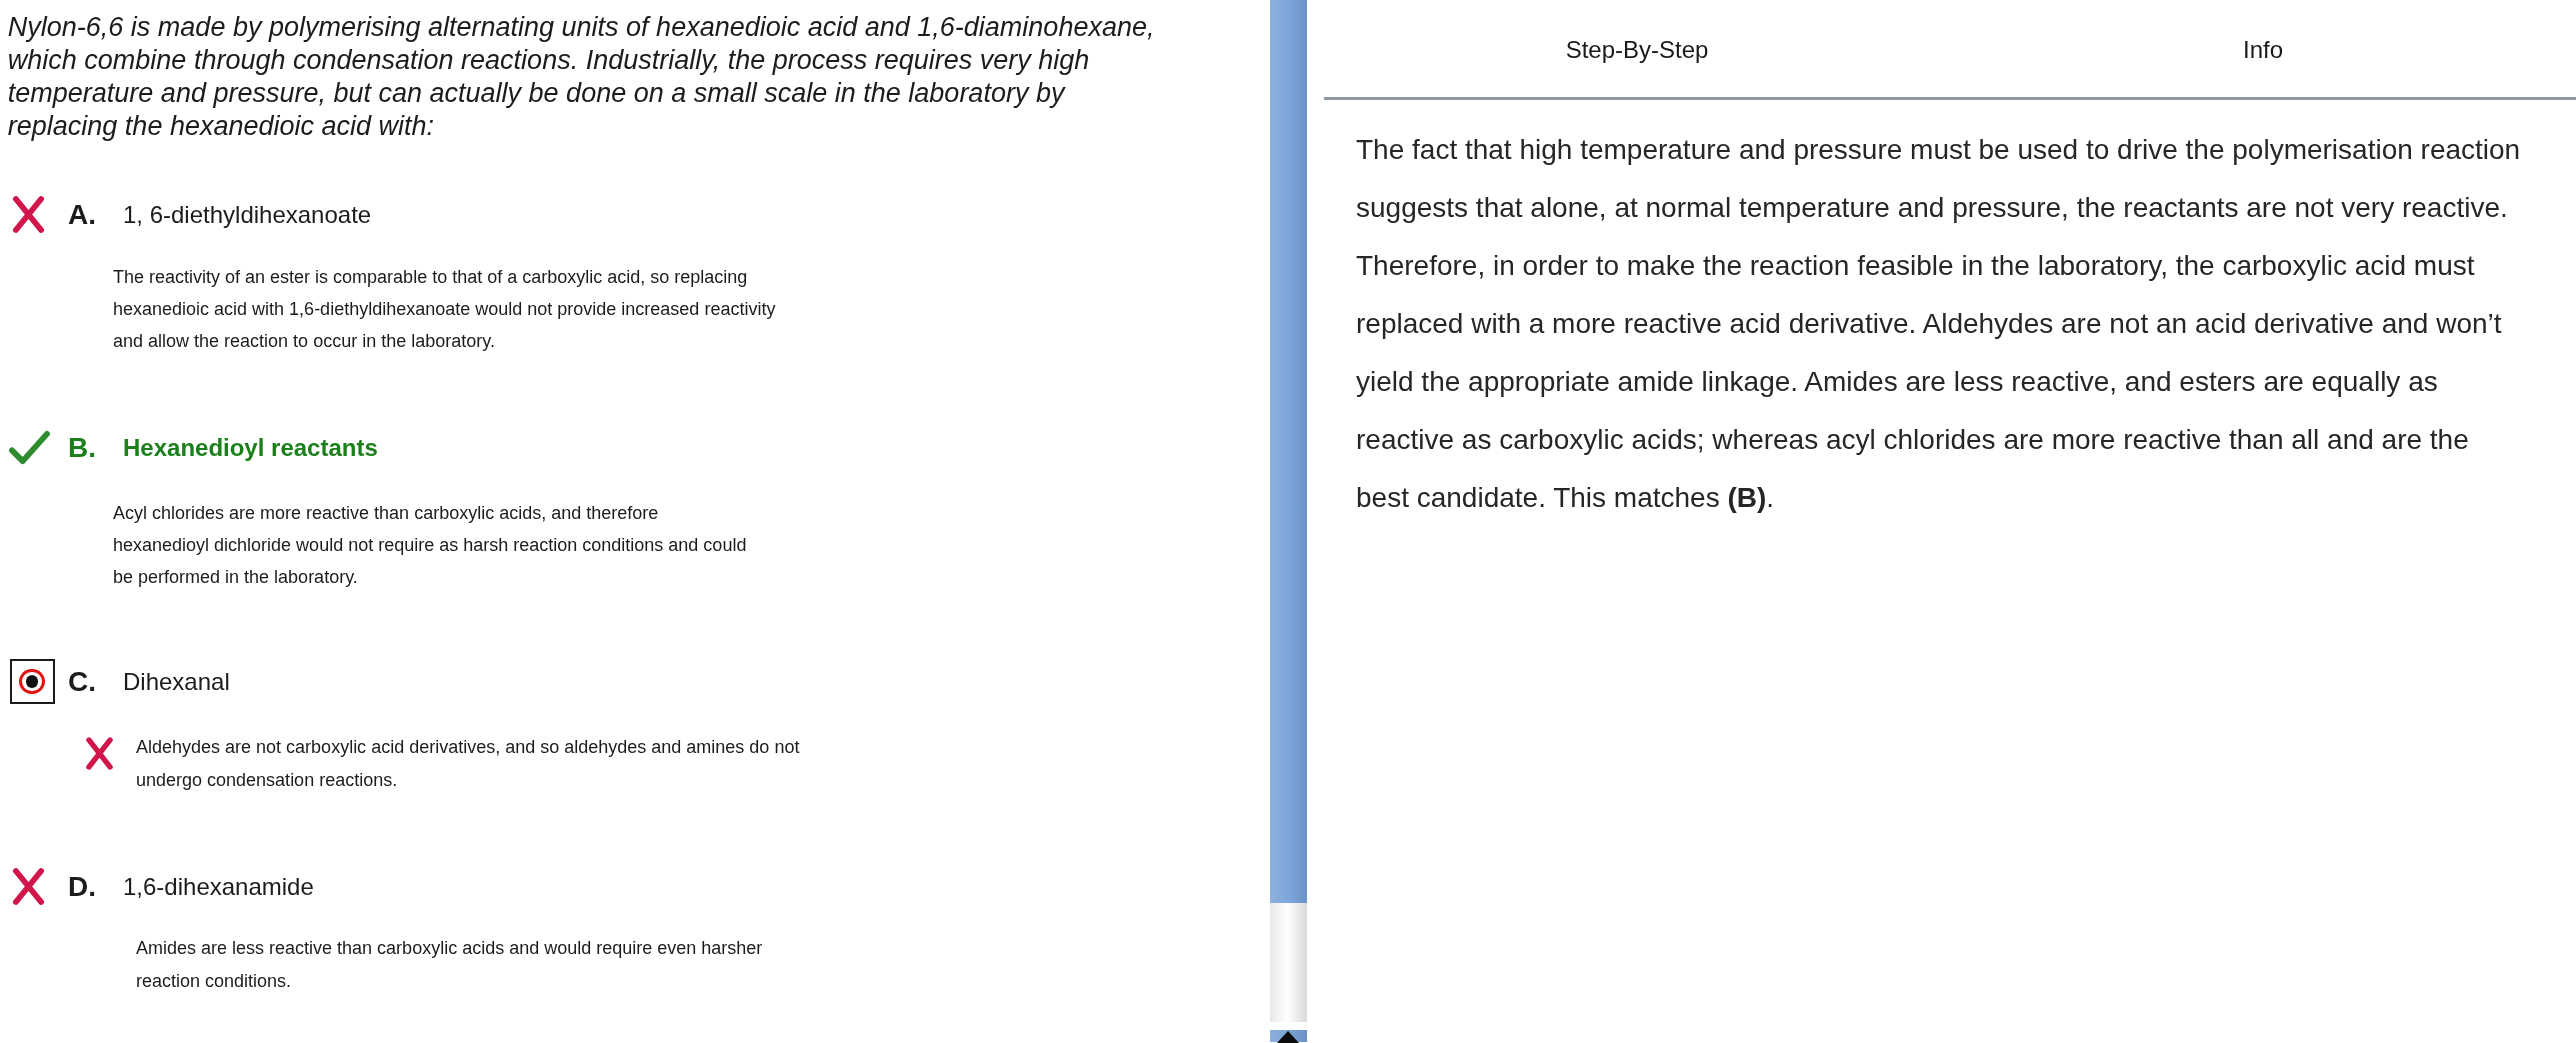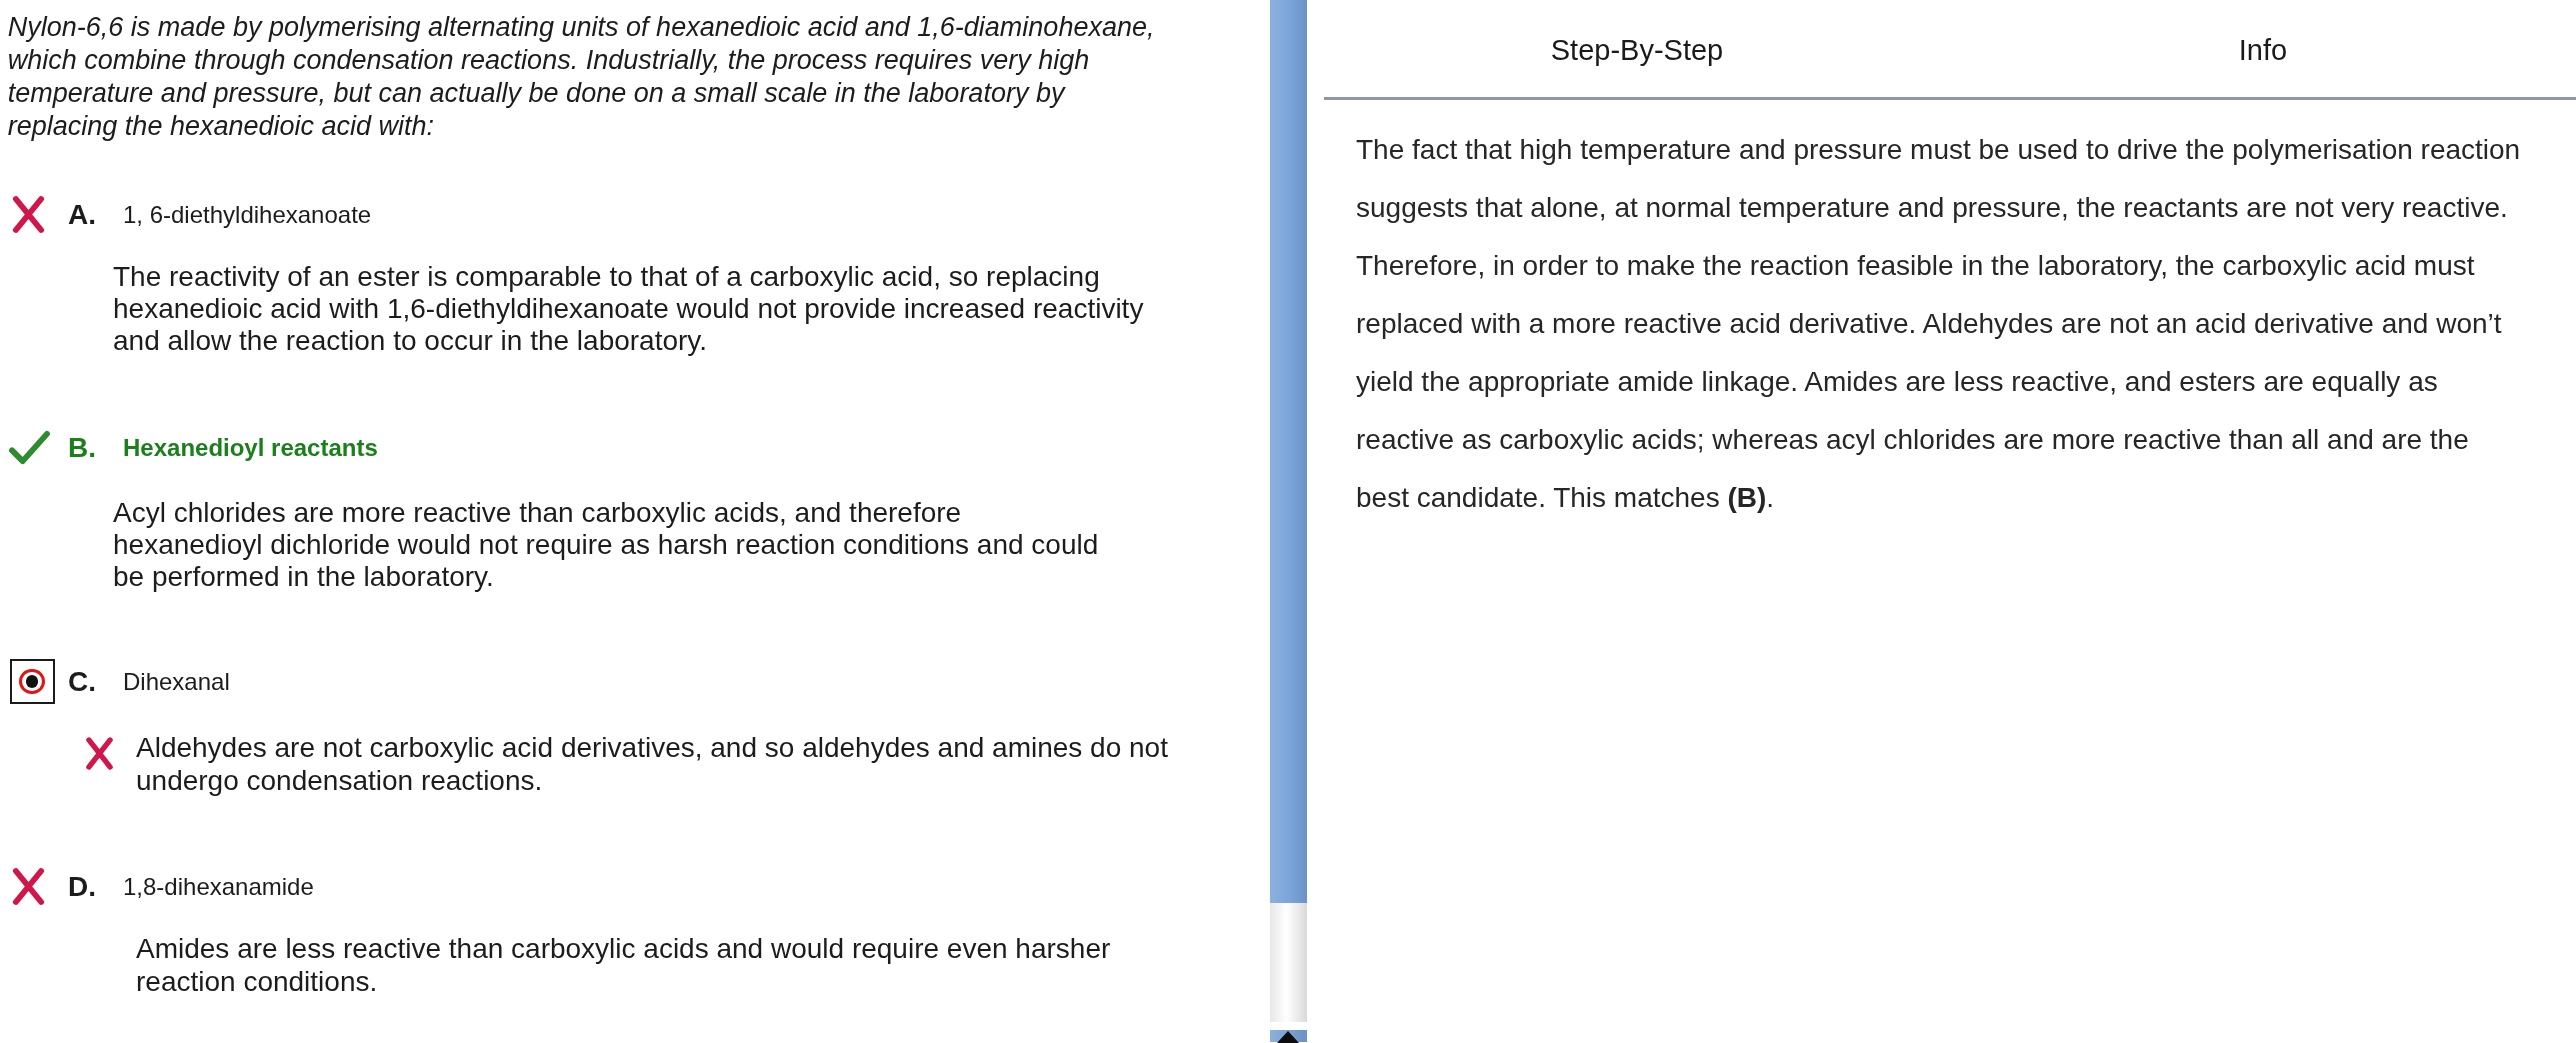--- a/index.html
+++ b/index.html
@@ -13,21 +13,21 @@
     position:absolute;left:7.8px;top:10.7px;width:1258px;
     font-size:27px;line-height:33px;white-space:pre;color:#1c1c1c;font-style:italic;
   }
   .opt-row{position:absolute;left:0;display:flex;align-items:center;height:47px;}
   .iconbox{width:68px;box-sizing:border-box;display:flex;align-items:center;}
   .pad12{padding-left:11.7px;} .pad10{padding-left:9.7px;} .pad8{padding-left:7.8px;}
   .letter{width:39px;font-weight:bold;font-size:28px;color:#1c1c1c;}
   .otext{font-size:24px;color:#1c1c1c;margin-left:16px;}
   .green .letter,.green .otext{color:#1b801b;font-weight:bold;}
   .expl{
-    position:absolute;font-size:28px;line-height:32px;white-space:pre;color:#1c1c1c;
+    position:absolute;font-size:18px;line-height:32px;white-space:pre;color:#1c1c1c;
   }
   .expl.bold{font-weight:normal;}
   .expl.lh34{line-height:33px;}
   .cross-svg{display:block;}
   .check-svg{display:block;}
   
   .radio-box{
     width:45px;height:45px;box-sizing:border-box;border:2.9px solid #1b1b1b;background:#fff;
     display:flex;align-items:center;justify-content:center;
   }
@@ -46,21 +46,21 @@
   .sb-btn{height:12.6px;background:linear-gradient(to right,#8db1dd,#6a92c3);position:relative;}
   .sb-tri{
     position:absolute;left:6.8px;top:1px;width:0;height:0;
     border-left:11.7px solid transparent;border-right:11.7px solid transparent;
     border-bottom:12.6px solid #0d0d0d;
   }
   
   .tabbar{position:absolute;left:1324px;top:0;width:1252px;height:100px;display:flex;}
   .tab{
     flex:1;display:flex;align-items:center;justify-content:center;
-    font-size:29px;color:#1a1a1a;position:relative;cursor:default;
+    font-size:24px;color:#1a1a1a;position:relative;cursor:default;
   }
   .tab.active{font-weight:bold;}
   .tab.active::after{
     content:"";position:absolute;left:0;right:0;bottom:-3.9px;height:9.7px;background:#1161d9;
   }
   .tabline{position:absolute;left:1324px;top:97px;width:1252px;height:2.9px;background:#8c98a4;}
   .sumbody{
     position:absolute;left:1356px;top:121px;width:1255px;
     font-size:28px;line-height:58px;white-space:pre-line;color:#262626;
   }
@@ -122,21 +122,21 @@
     <div class="expl lh34" style="left:136px;top:731px">Aldehydes are not carboxylic acid derivatives, and so aldehydes and amines do not
 undergo condensation reactions.</div>
 
     <div class="opt-row" style="top:863px">
       <span class="iconbox pad12">
         <svg class="cross-svg" width="33" height="39" viewBox="0 0 34 40">
           <path d="M4 4 L30 36 M30 4 L4 36" stroke="#d0164b" stroke-width="6" stroke-linecap="round" fill="none"></path>
         </svg>
       </span>
       <span class="letter">D.</span>
-      <span class="otext">1,8-dihexanamide</span>
+      <span class="otext">1,6-dihexanamide</span>
     </div>
     <div class="expl lh34" style="left:136px;top:932px">Amides are less reactive than carboxylic acids and would require even harsher
 reaction conditions.</div>
 
   </section>
 
   <div class="scrollbar">
     <div class="sb-track"></div>
     <div class="sb-thumb"></div>
     <div class="sb-gap"></div>

